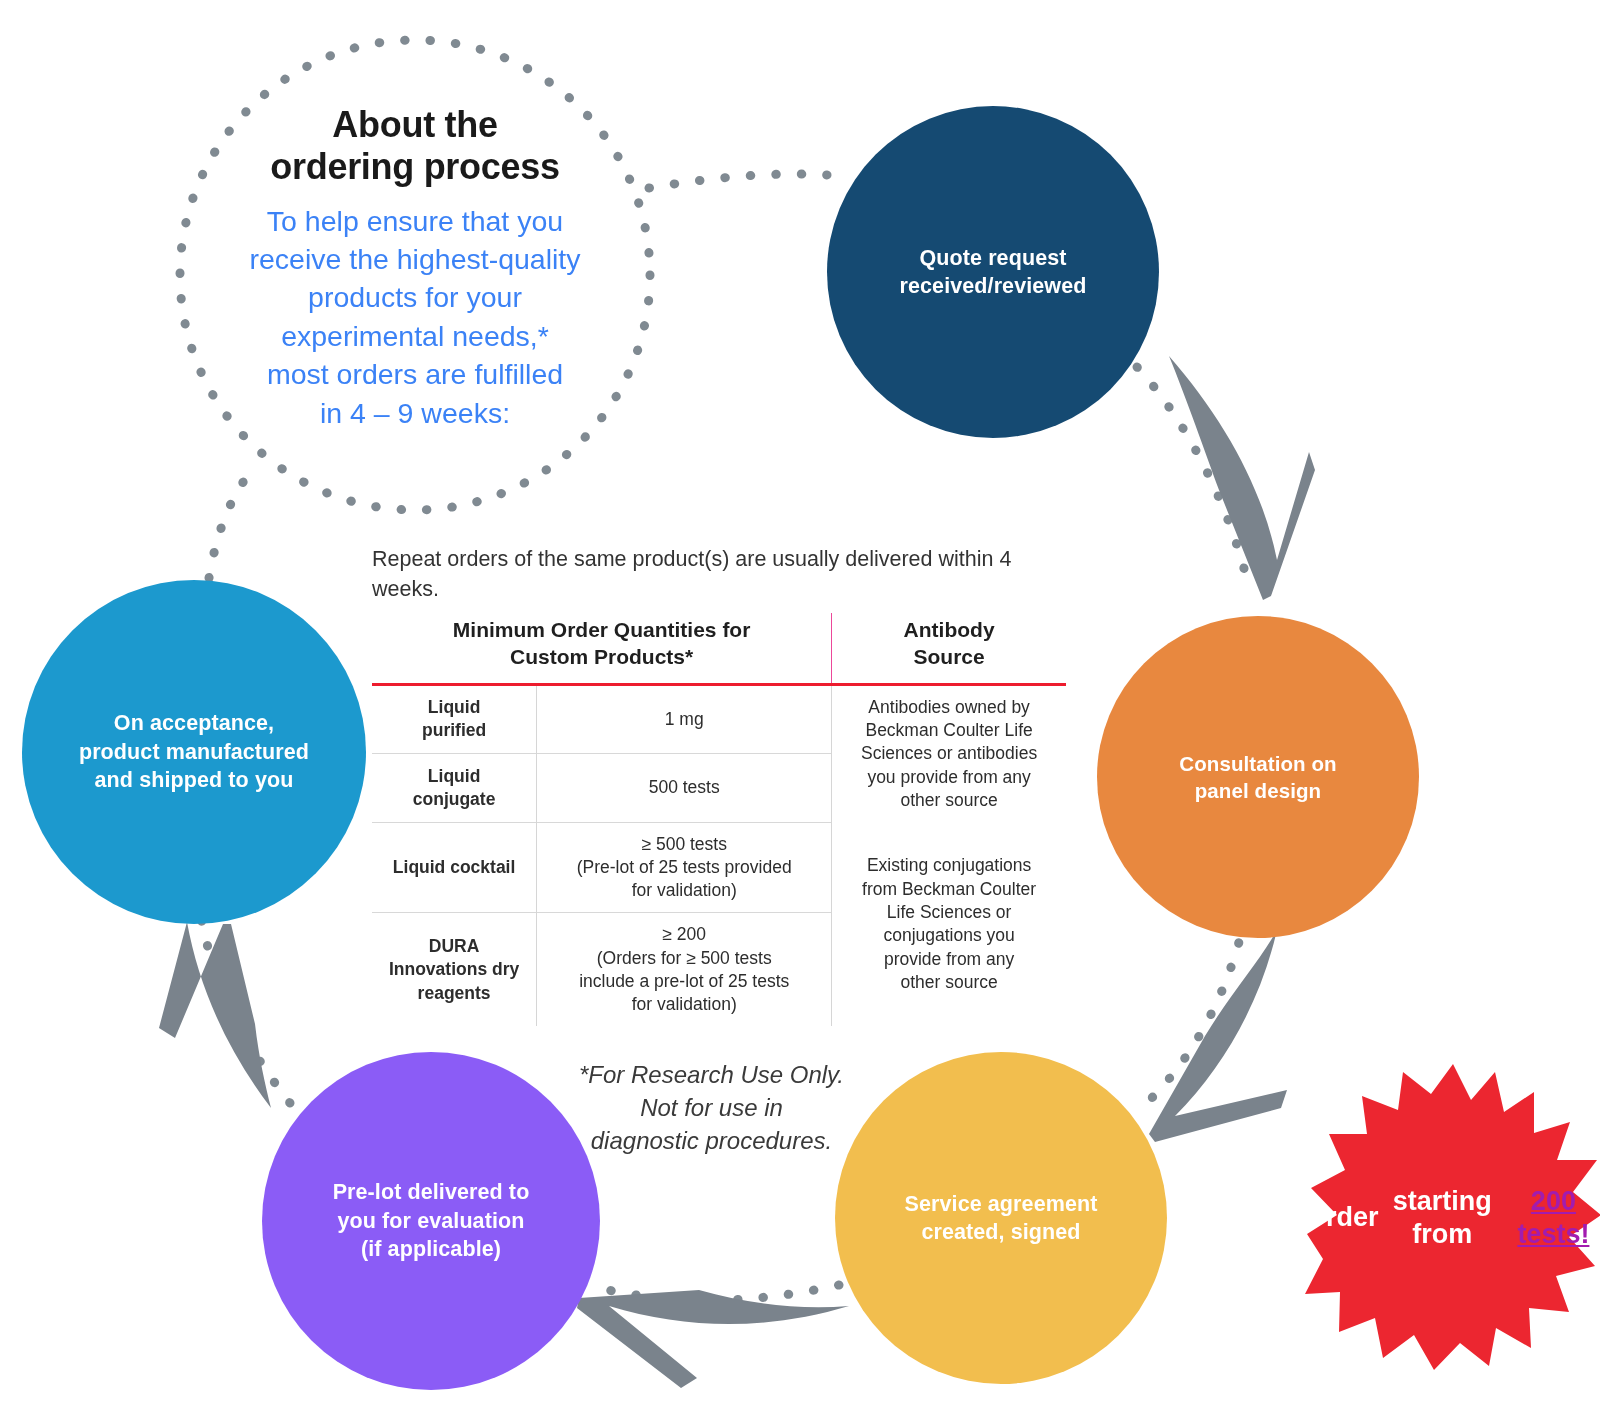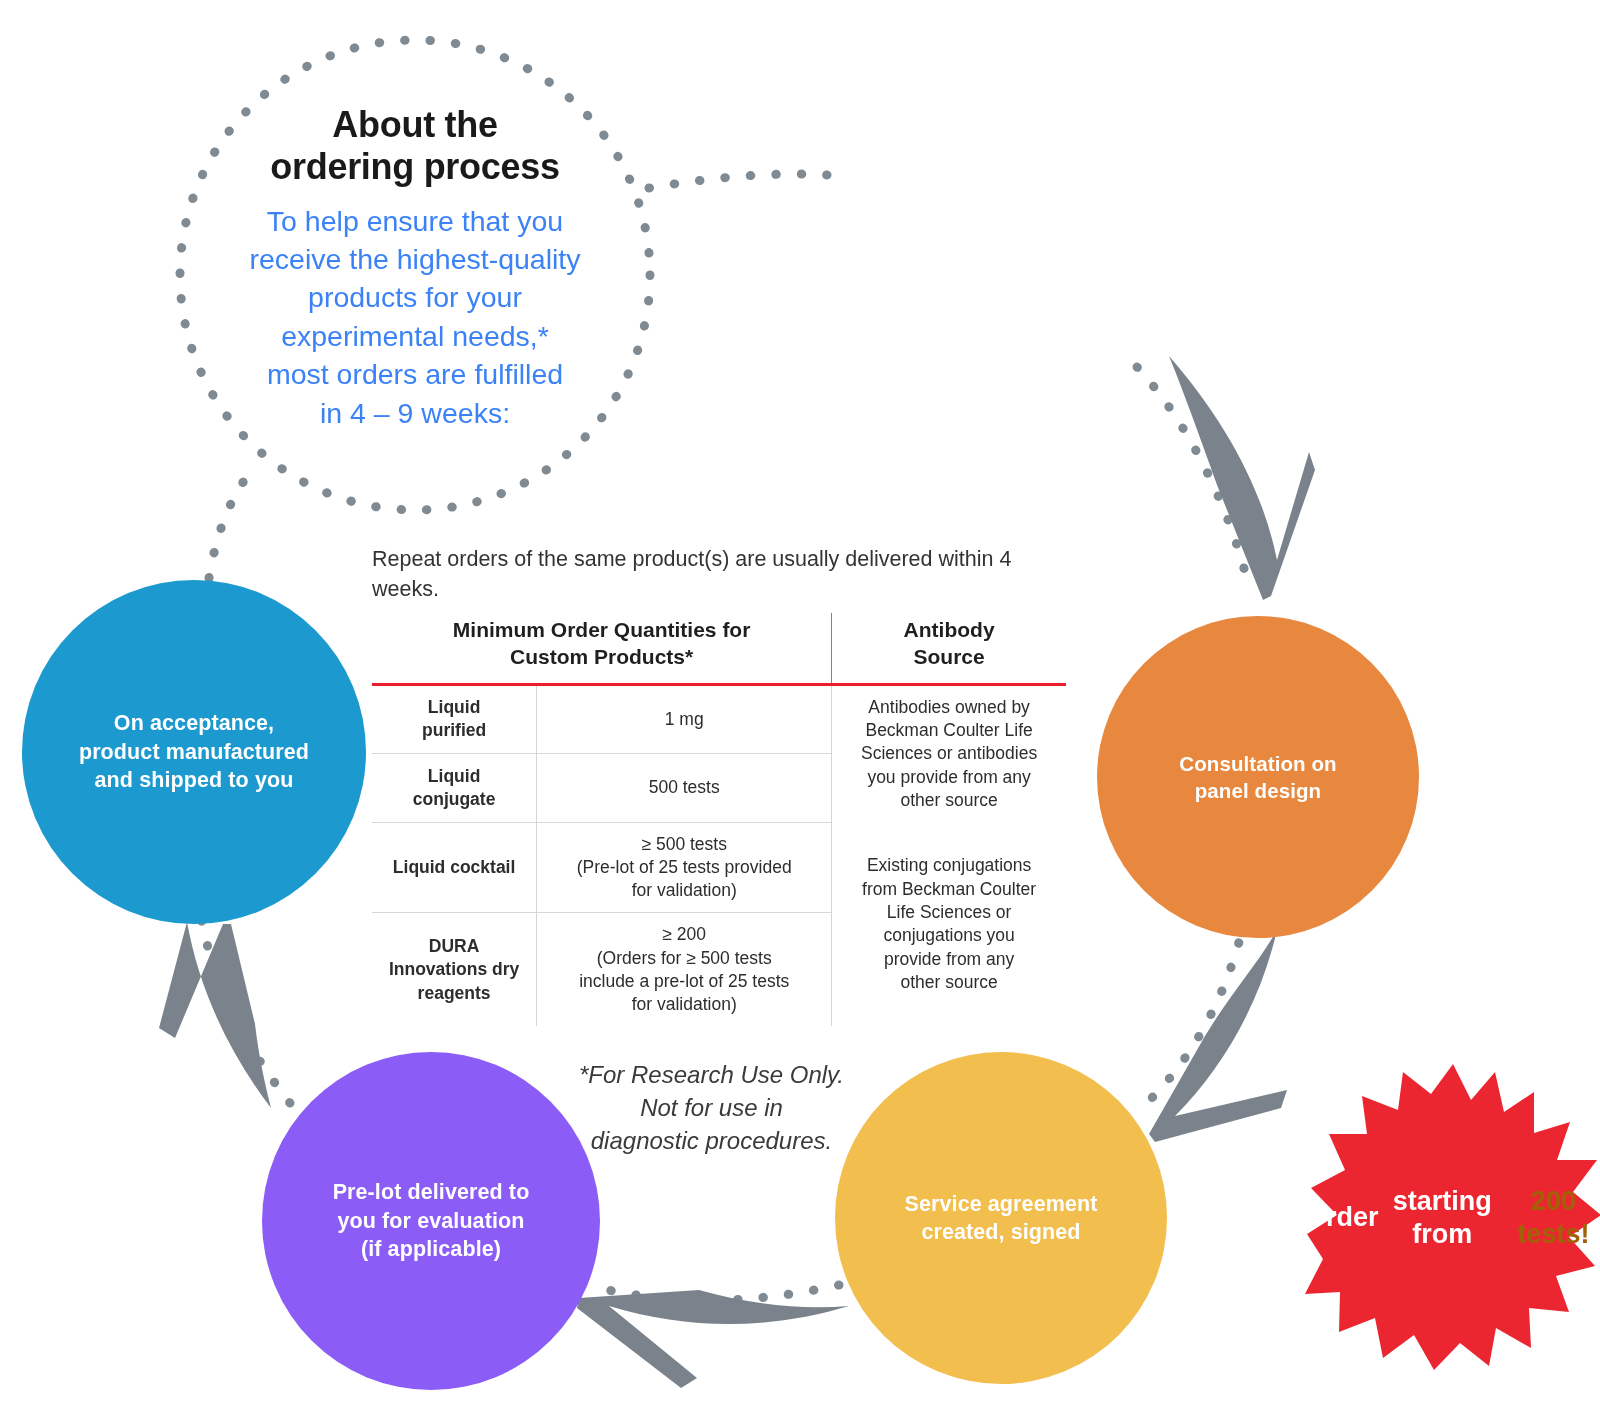--- a/index.html
+++ b/index.html
@@ -158,21 +158,21 @@
     display: flex;
     flex-direction: row;
     align-items: center;
     justify-content: center;
     text-align: center;
     font-weight: bold;
     font-size: 27px;
     line-height: 1.24;
     color: #ffffff;
   }
-  #badge-text .hl { color: #a16207; }
+  #badge-text .hl { color: #a21caf; text-decoration: underline; }
 </style>
 </head>
 <body>
 
 <div id="stage">
 
   <svg id="bg-svg" viewBox="0 0 1600 1424">
 
     <circle cx="406" cy="275" r="235" fill="none" stroke="#808A92" stroke-width="9" stroke-linecap="round" stroke-dasharray="0.5 25"></circle>
 
@@ -229,20 +229,24 @@
     <div id="intro-title">About the
 ordering process</div>
     <div id="intro-body">To help ensure that you
 receive the highest-quality
 products for your
 experimental needs,*
 most orders are fulfilled
 in 4 – 9 weeks:</div>
   </div>
 
+  <div class="node" id="node-quote" style="background:#154A72;">
+    <span class="label">Quote request
+received/reviewed</span>
+  </div>
 
   <div class="node" id="node-consult" style="background:#E8883F;">
     <span class="label">Consultation on
 panel design</span>
   </div>
 
   <div class="node" id="node-service" style="background:#F2BE4E;">
     <span class="label">Service agreement
 created, signed</span>
   </div>

